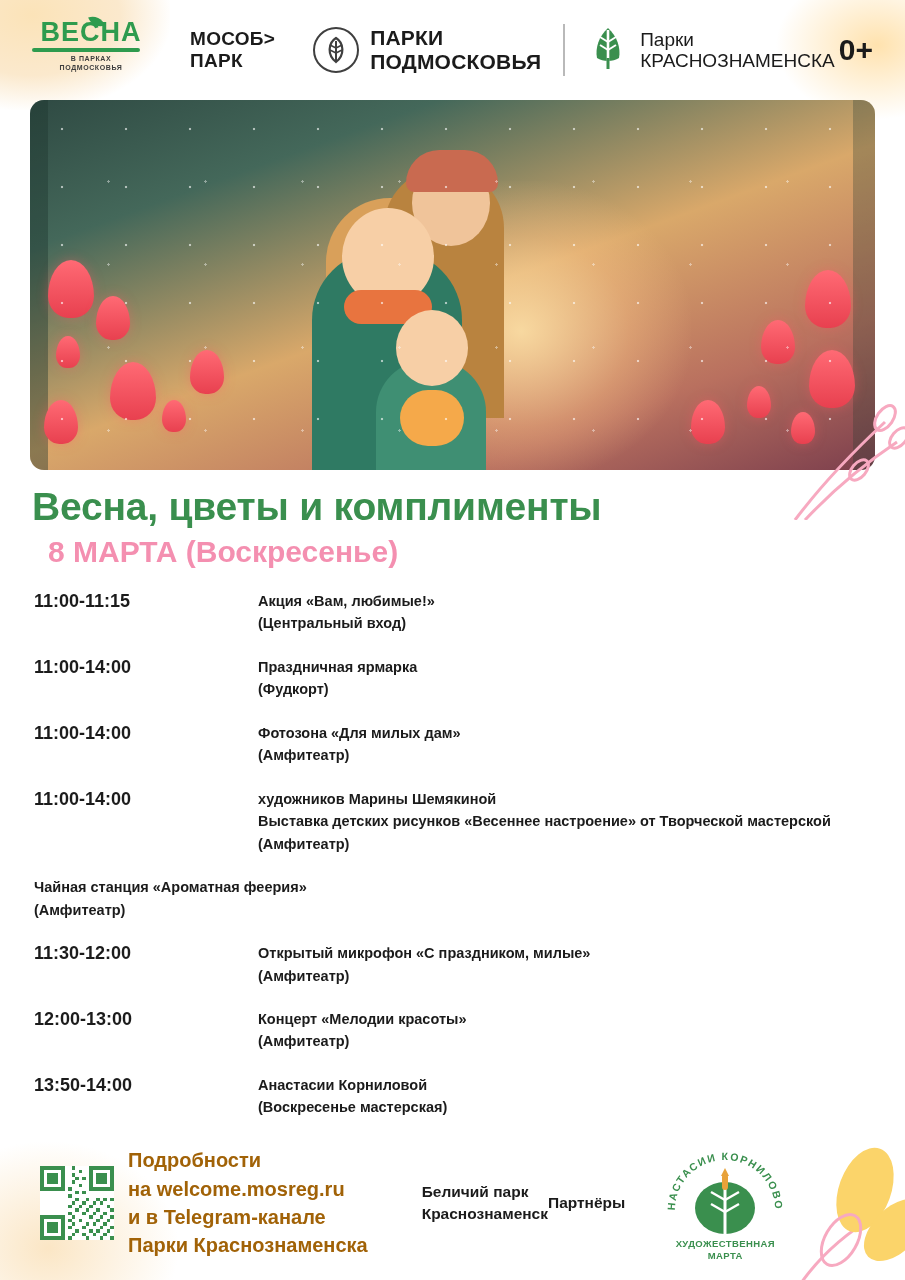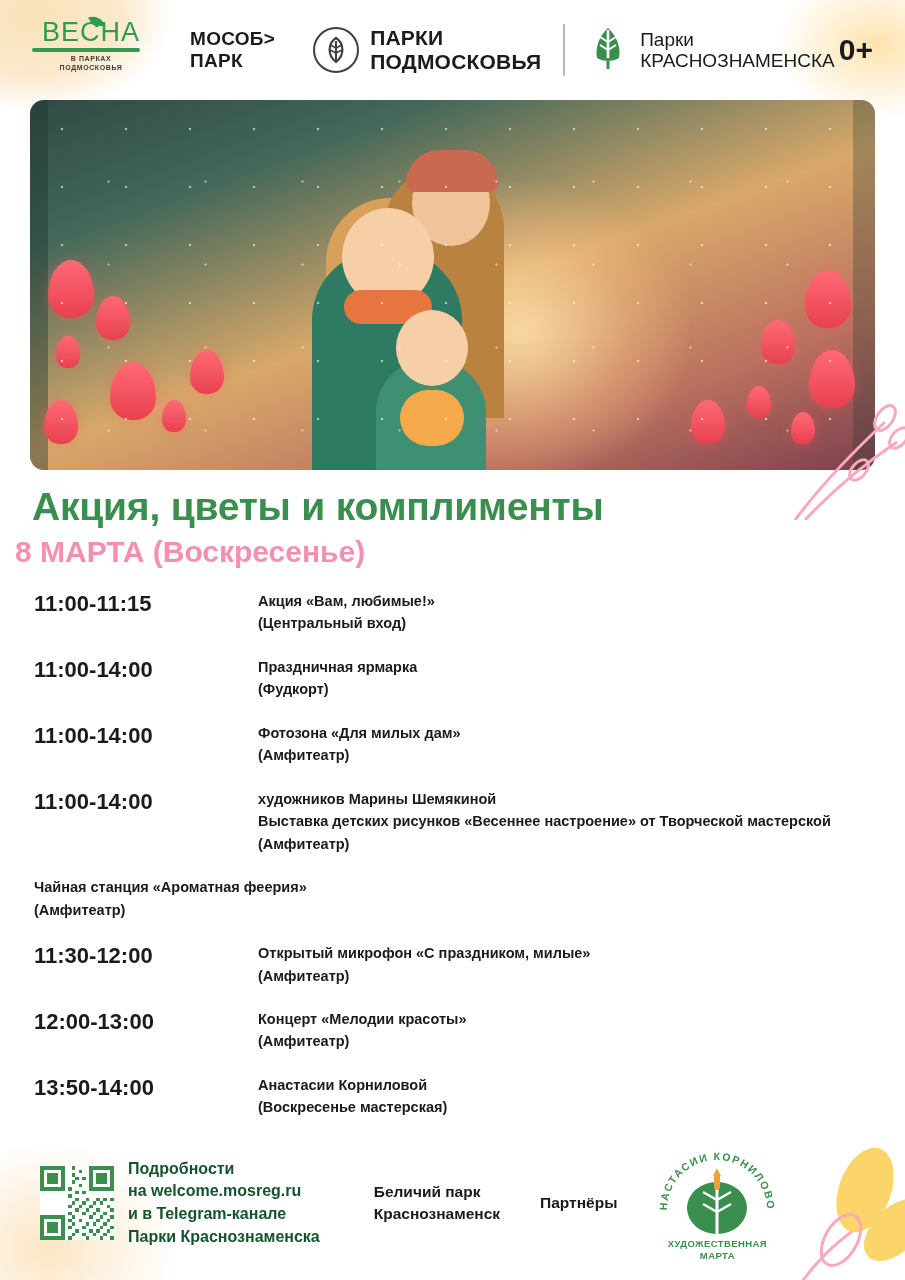--- a/index.html
+++ b/index.html
@@ -77,21 +77,21 @@
     gap: 0;
   }
   .logo-vesna {
     width: 118px;
     height: 62px;
     position: relative;
     flex: 0 0 auto;
   }
   .vesna-word {
     font-family: "Liberation Sans", sans-serif;
-    font-weight: normal;
+    font-weight: bold;
     font-size: 27px;
     letter-spacing: 1px;
     color: #2e9b4e;
     line-height: 1;
     position: relative;
     display: inline-block;
   }
   .vesna-underline {
     height: 4px;
     background: #2e9b4e;
@@ -245,40 +245,40 @@
   
   .title-main {
     margin: 16px 0 0 32px;
     font-size: 39px;
     font-weight: bold;
     color: #3a8f4e;
     letter-spacing: -0.2px;
     line-height: 1.1;
   }
   .title-sub {
-    margin: 6px 0 0 15px;
+    margin: 6px 0 0 48px;
     font-size: 30px;
     font-weight: bold;
     color: #f48fb0;
     line-height: 1.1;
   }
 
   
   .schedule {
     margin: 22px 0 0 0;
     padding: 0 36px 0 34px;
   }
   .row {
     display: flex;
     align-items: flex-start;
     margin-bottom: 21px;
   }
   .row-time {
     flex: 0 0 224px;
-    font-size: 22px;
+    font-size: 18px;
     font-weight: bold;
     color: #1b1b1b;
     white-space: nowrap;
     padding-top: 1px;
   }
   .row-desc {
     flex: 1 1 auto;
     font-size: 14.5px;
     font-weight: bold;
     color: #1b1b1b;
@@ -304,36 +304,35 @@
     background: #ffffff;
     position: relative;
   }
   .qr canvas, .qr .qrgrid {
     width: 74px;
     height: 74px;
     display: block;
   }
   .footer-text {
     margin-left: 14px;
-    font-size: 16px;
+    font-size: 20px;
     line-height: 1.42;
-    color: #14532d;
+    color: #a16207;
     font-weight: bold;
     flex: 0 0 auto;
   }
   .park-name {
     margin-left: 54px;
     font-size: 15.5px;
     line-height: 1.42;
     color: #1b1b1b;
     font-weight: bold;
     flex: 0 0 auto;
   }
   .partners-label {
-    margin-left: 40px;
     font-size: 15.5px;
     color: #1b1b1b;
     font-weight: bold;
     flex: 0 0 auto;
     align-self: center;
   }
   .partner-logo {
     margin-left: 34px;
     width: 132px;
     height: 118px;
@@ -455,21 +454,21 @@
   <div class="stems">
     <svg width="120" height="190" viewBox="0 0 120 190" aria-hidden="true">
       <path d="M10 190 C40 150, 70 120, 100 92" stroke="#f7a9c0" stroke-width="3" fill="none"></path>
       <path d="M20 190 C52 156, 82 132, 112 112" stroke="#f7a9c0" stroke-width="3" fill="none"></path>
       <ellipse cx="100" cy="88" rx="8" ry="14" fill="none" stroke="#f7a9c0" stroke-width="3" transform="rotate(35 100 88)"></ellipse>
       <ellipse cx="114" cy="108" rx="7" ry="12" fill="none" stroke="#f7a9c0" stroke-width="3" transform="rotate(40 114 108)"></ellipse>
       <ellipse cx="74" cy="140" rx="7" ry="12" fill="none" stroke="#f7a9c0" stroke-width="3" transform="rotate(40 74 140)"></ellipse>
     </svg>
   </div>
 
-  <div class="title-main">Акция, цветы и комплименты</div>
+  <div class="title-main">Весна, цветы и комплименты</div>
   <div class="title-sub">8 МАРТА (Воскресенье)</div>
 
   <div class="schedule">
 
     <div class="row">
       <div class="row-time">11:00-11:15</div>
       <div class="row-desc">
         <div>Акция «Вам, любимые!»</div>
         <div>(Центральный вход)</div>
       </div>

